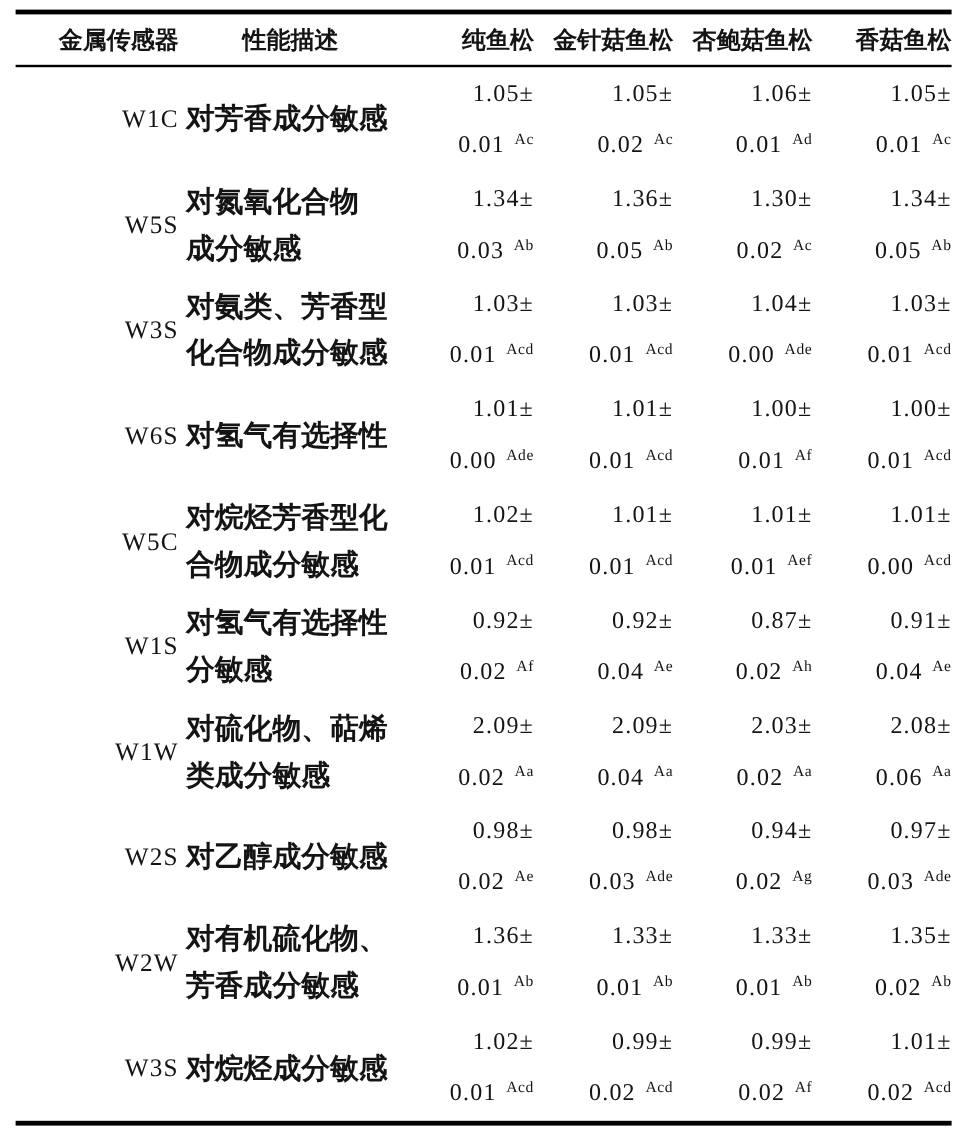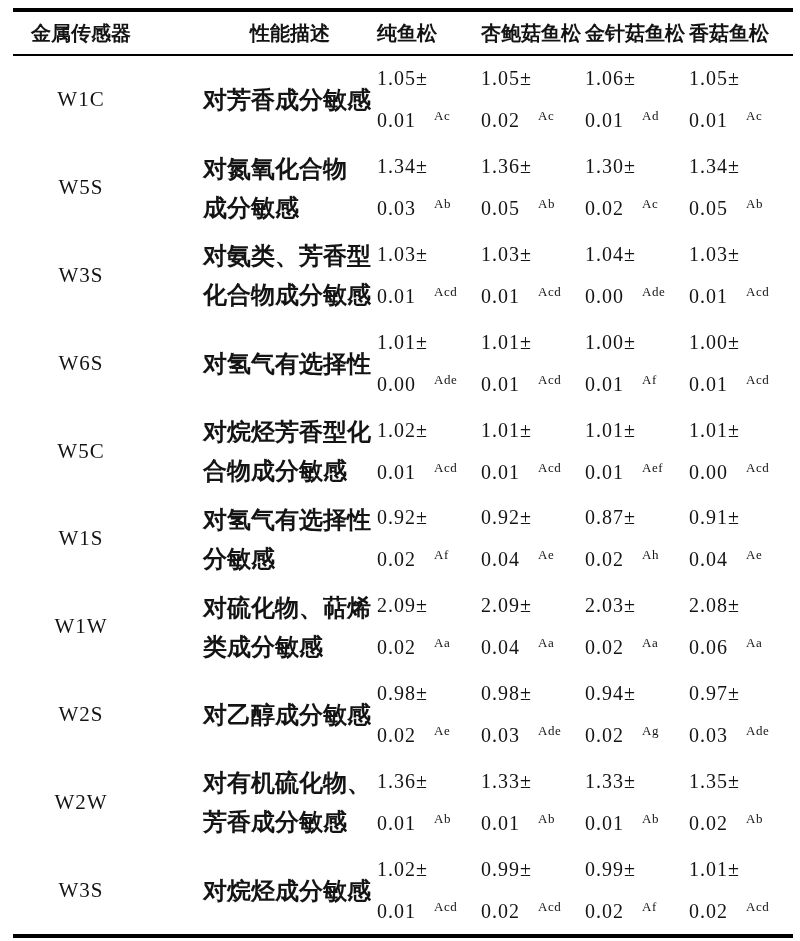--- a/index.html
+++ b/index.html
@@ -24,23 +24,23 @@
     border-bottom: 2px solid #000000;
     font-weight: 700;
     font-size: 20px;
   }
   .tbody { display: block; }
   .tr {
     display: flex;
     align-items: center;
     height: 87.8px;
   }
-  .c0 { width: 136px; text-align: center; flex: none; }
-  .c1 { width: 180px; text-align: left; flex: none; box-sizing: border-box; padding-left: 6px; margin-left: 48px; }
-  .cv { flex: 1 1 0; text-align: left; }
+  .c0 { width: 136px; text-align: right; flex: none; }
+  .c1 { width: 180px; text-align: left; flex: none; box-sizing: border-box; padding-left: 6px; }
+  .cv { flex: 1 1 0; text-align: right; }
   
   .sensor-code {
     font-family: "Liberation Serif", serif;
     font-weight: 400;
     font-size: 21px;
     letter-spacing: 1px;
   }
   .desc {
     font-weight: 700;
     font-size: 24px;
@@ -52,33 +52,33 @@
     font-family: "Liberation Serif", serif;
     font-size: 20px;
     line-height: 37px;
     letter-spacing: 1px;
   }
   .val-line2 sup {
     font-family: "Liberation Serif", serif;
     font-size: 13px;
     letter-spacing: 0.5px;
     vertical-align: 7px;
-    margin-left: 18px;
+    margin-left: 8px;
   }
 </style>
 </head>
 <body>
 
 <div class="table">
   <div class="thead">
     <div class="th c0">金属传感器</div>
     <div class="th c1" style="text-align:center;">性能描述</div>
     <div class="th cv">纯鱼松</div>
+    <div class="th cv">金针菇鱼松</div>
     <div class="th cv">杏鲍菇鱼松</div>
-    <div class="th cv">金针菇鱼松</div>
     <div class="th cv">香菇鱼松</div>
   </div>
   <div class="tbody">
   <div class="tr">
     <div class="td c0 sensor-code">W1C</div>
     <div class="td c1 desc">对芳香成分敏感</div>
     <div class="td cv">
       <span class="val-line1">1.05±</span>
       <span class="val-line2"><span>0.01</span><sup>Ac</sup></span>
     </div>

